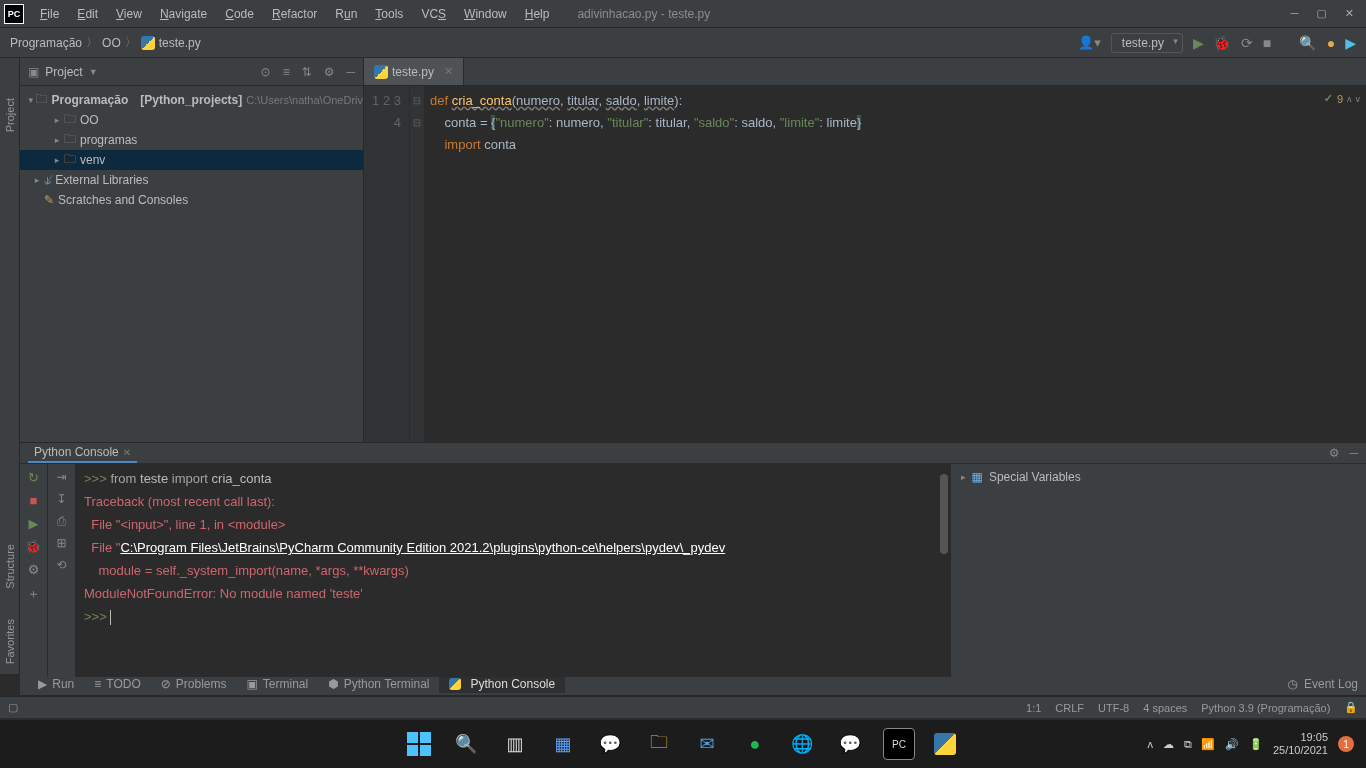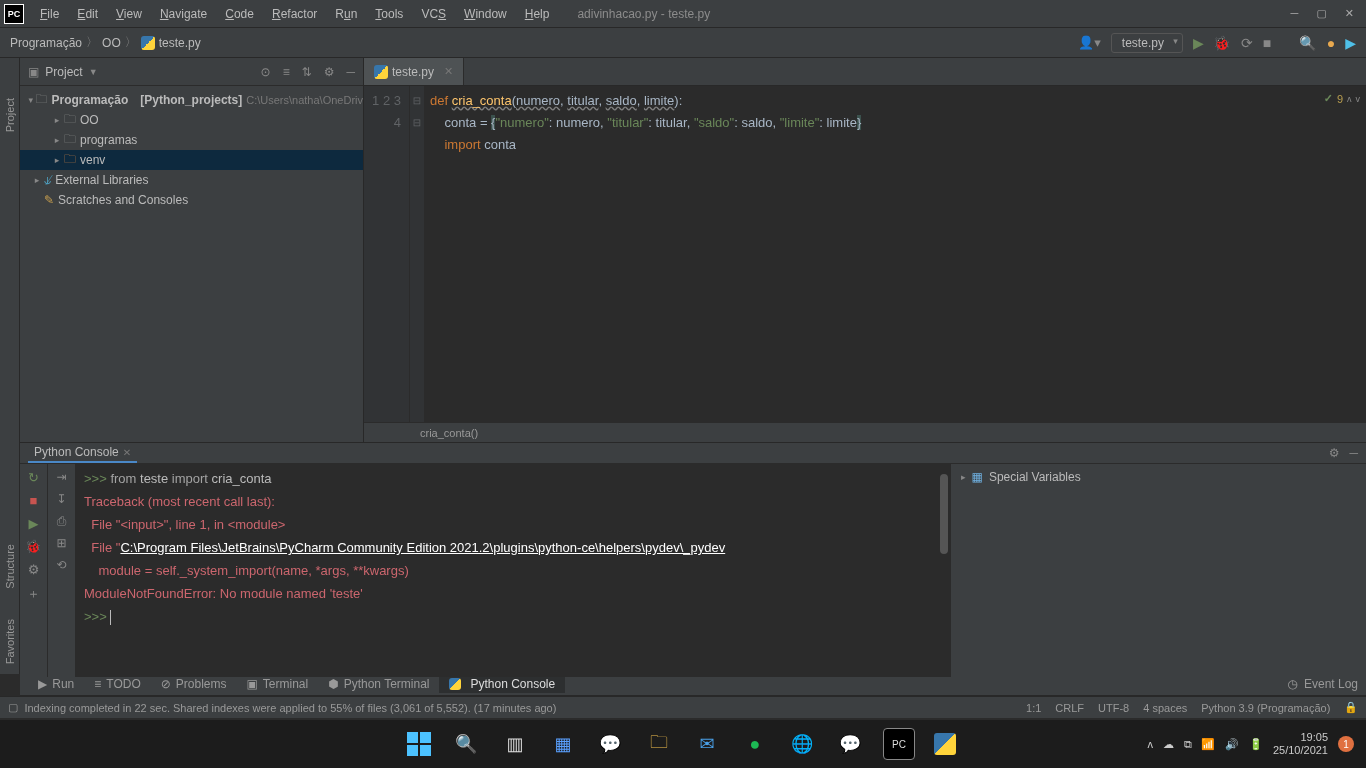--- a/index.html
+++ b/index.html
@@ -237,23 +237,20 @@
 <span>    </span><span>conta </span><span>= </span><span class="brace-hl">{</span><span class="str">"numero"</span><span>: </span><span>numero</span><span>, </span><span class="str">"titular"</span><span>: </span><span>titular</span><span>, </span><span class="str">"saldo"</span><span>: </span><span>saldo</span><span>, </span><span class="str">"limite"</span><span>: </span><span>limite</span><span class="brace-hl">}</span>
 <span>    </span><span class="kw">import </span><span>conta</span>
 </div>
       <div class="editor-right-marks">
         <span class="check">✓</span>
         <span class="warn">9</span>
         <span style="color:#888;font-size:9px">ʌ</span>
         <span style="color:#888;font-size:9px">v</span>
       </div>
     </div>
-    <div class="editor-footer">
-      <span>cria_conta()</span>
-    </div>
   </div>
 </div>
 
 <div style="position:absolute; left:0; top:442px; bottom:94px; width:20px; background:#3c3f41; border-right:1px solid #282828; display:flex; flex-direction:column; justify-content:flex-end; align-items:center; gap:30px; padding-bottom:10px;">
   <span class="rail-label" style="writing-mode:vertical-rl; transform:rotate(180deg); font-size:11px; color:#999;">Structure</span>
   <span class="rail-label" style="writing-mode:vertical-rl; transform:rotate(180deg); font-size:11px; color:#999;">Favorites</span>
 </div>
 
 <div class="console-panel" style="margin-left:20px">
   <div class="console-header">
@@ -328,21 +325,20 @@
     </div>
   <div class="right">
       <span>◷</span>
       <span>Event Log</span>
     </div>
 </div>
 
 <div class="status-bar">
   <div class="left">
     <span>▢</span>
-    <span>Indexing completed in 22 sec. Shared indexes were applied to 55% of files (3,061 of 5,552). (17 minutes ago)</span>
   </div>
   <div class="right">
     <span>1:1</span>
     <span>CRLF</span>
     <span>UTF-8</span>
     <span>4 spaces</span>
     <span>Python 3.9 (Programação)</span>
     <span>🔒</span>
   </div>
 </div>

